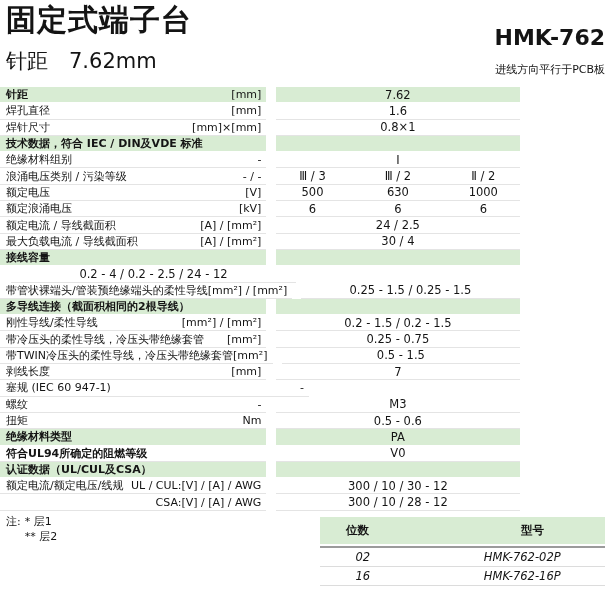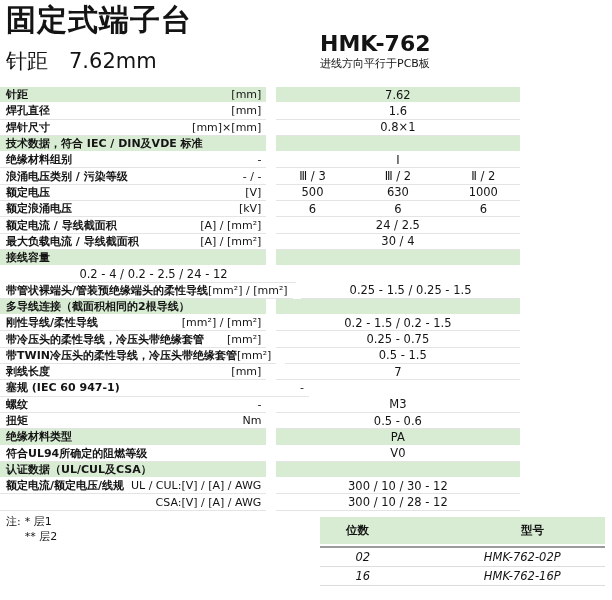--- a/index.html
+++ b/index.html
@@ -17,40 +17,40 @@
     -webkit-font-smoothing:antialiased;
   }
   .page-title{
     position:absolute;left:6px;top:2px;
     font-size:30px;font-weight:700;letter-spacing:1px;line-height:36px;
   }
   .page-subtitle{
     position:absolute;left:6px;top:48px;
     font-size:21px;font-weight:400;line-height:26px;
   }
-  .model-block{position:absolute;left:320px;top:32px;width:285px;text-align:left;}
+  .model-block{position:absolute;left:320px;top:26px;width:285px;text-align:right;}
   .model-name{font-size:22px;font-weight:700;line-height:24px;}
-  .model-note{font-size:11px;margin-top:0;}
+  .model-note{font-size:11px;margin-top:12px;}
 
   .spec-table{position:absolute;left:0;top:87px;width:520px;}
   .t-row{display:flex;height:16.3px;}
   .cell-left{
     width:309px;box-sizing:border-box;display:flex;align-items:center;
     justify-content:space-between;padding:0 5px 0 6px;
     border-bottom:1px solid var(--sep);
   }
   .t-spacer{width:11px;}
   .cell-right{
     width:285px;box-sizing:border-box;display:flex;align-items:center;
     justify-content:center;text-align:center;
     border-bottom:1px solid var(--sep);
   }
   .cell-right.cols3{justify-content:space-between;gap:12px;}
   .cell-right.cols3 .val{flex:1;text-align:center;}
-  .lbl{font-size:11px;white-space:nowrap;font-weight:bold;}
+  .lbl{font-size:11px;white-space:nowrap;}
   .unit{font-size:11px;white-space:nowrap;}
   .val{font-size:11.5px;white-space:nowrap;}
   .t-row.section .cell-left,.t-row.section .cell-right,
   .t-row.highlight .cell-left,.t-row.highlight .cell-right{
     background:var(--green);border-bottom:1px solid #fff;
   }
   .t-row.section .lbl,.t-row.highlight .lbl,.t-row.emphasis .lbl{font-weight:700;}
 
   .footnote{position:absolute;left:6px;top:514px;display:flex;font-size:11px;line-height:15px;}
   .footnote .fn-prefix{margin-right:4px;}

